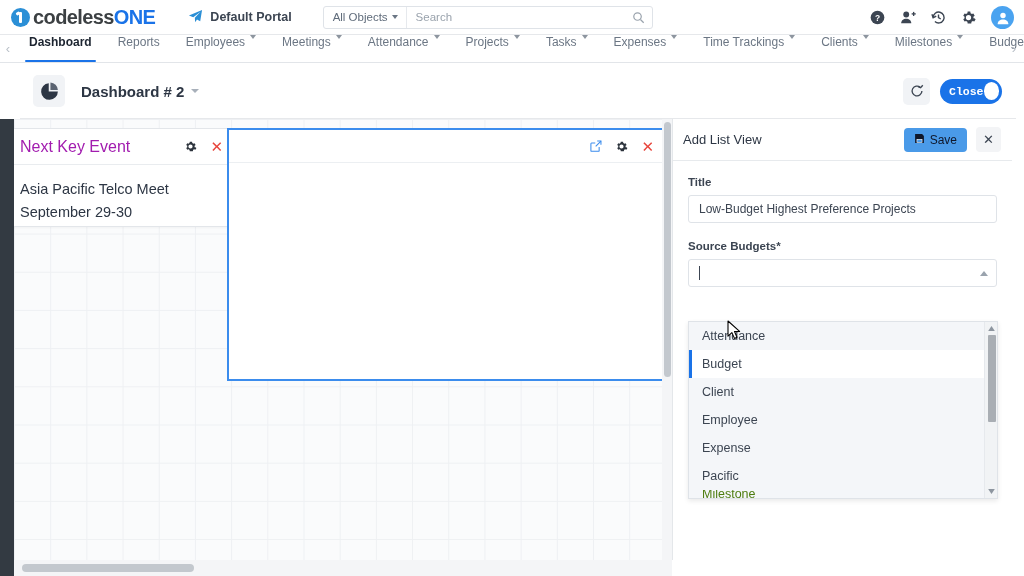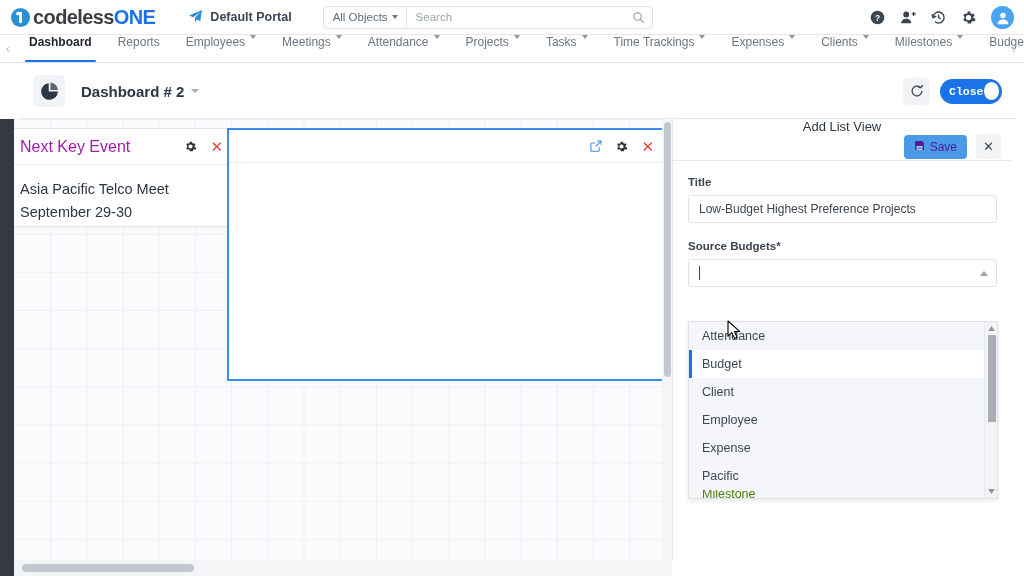--- a/index.html
+++ b/index.html
@@ -201,26 +201,26 @@
     background: #c3c8ce; border-radius: 5px;
   }
 
   
   .panel {
     position: absolute; left: 672px; top: 119px; width: 340px; height: 441px;
     background: #ffffff; border-left: 1px solid #e4e7ea;
   }
   .panel-head {
     height: 42px; display: flex; align-items: center;
-    padding: 0 11px 0 10px; border-bottom: 1px solid #e7eaed; flex-direction: column;
+    padding: 0 11px 0 10px; border-bottom: 1px solid #e7eaed;
   }
   .panel-title { font-size: 13px; color: #2d3644; font-weight: 500; }
   .panel-head-right { margin-left: auto; display: flex; align-items: center; gap: 9px; }
   .save-btn {
-    height: 24px; border-radius: 4px; background: #4a9ae8; color: #4c1d95;
+    height: 24px; border-radius: 4px; background: #4a9ae8; color: #0f172a;
     display: flex; align-items: center; gap: 5px; padding: 0 10px;
     font-size: 12px;
   }
   .panel-close {
     width: 25px; height: 25px; border-radius: 4px; background: #f3f4f6;
     display: flex; align-items: center; justify-content: center;
     color: #3c4552; font-size: 13px;
   }
   .panel-body { padding: 15px 15px 0 15px; position: relative; }
   .field-label { font-size: 11.5px; color: #3c4552; font-weight: bold; margin-bottom: 7px; }
@@ -381,25 +381,25 @@
         </div>
       <div class="nav-item">
           <span>Projects</span>
           <i class="caret-dn"></i>
         </div>
       <div class="nav-item">
           <span>Tasks</span>
           <i class="caret-dn"></i>
         </div>
       <div class="nav-item">
+          <span>Expenses</span>
+          <i class="caret-dn"></i>
+        </div>
+      <div class="nav-item">
           <span>Time Trackings</span>
-          <i class="caret-dn"></i>
-        </div>
-      <div class="nav-item">
-          <span>Expenses</span>
           <i class="caret-dn"></i>
         </div>
       <div class="nav-item">
           <span>Clients</span>
           <i class="caret-dn"></i>
         </div>
       <div class="nav-item">
           <span>Milestones</span>
           <i class="caret-dn"></i>
         </div>

